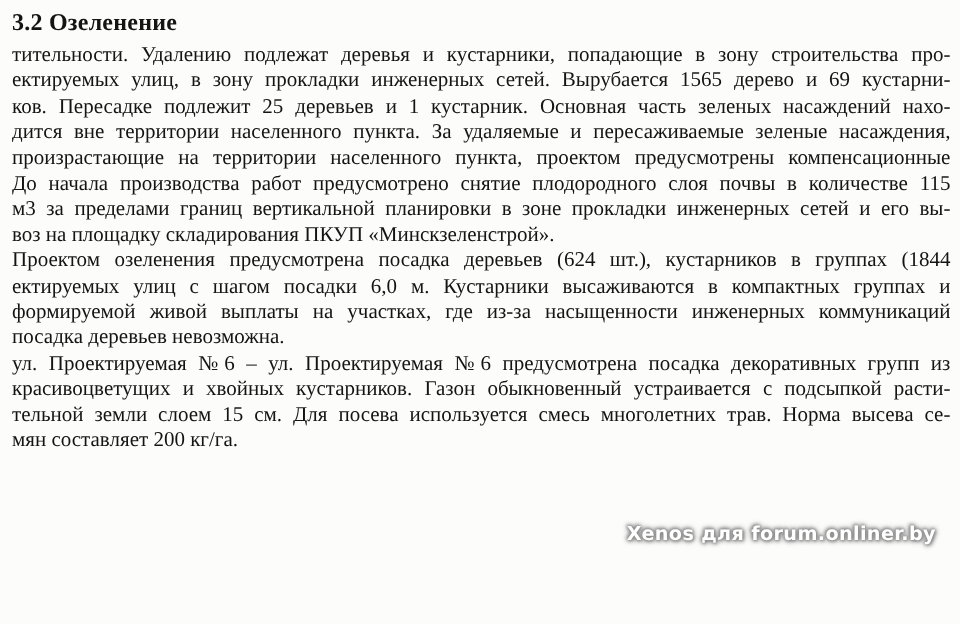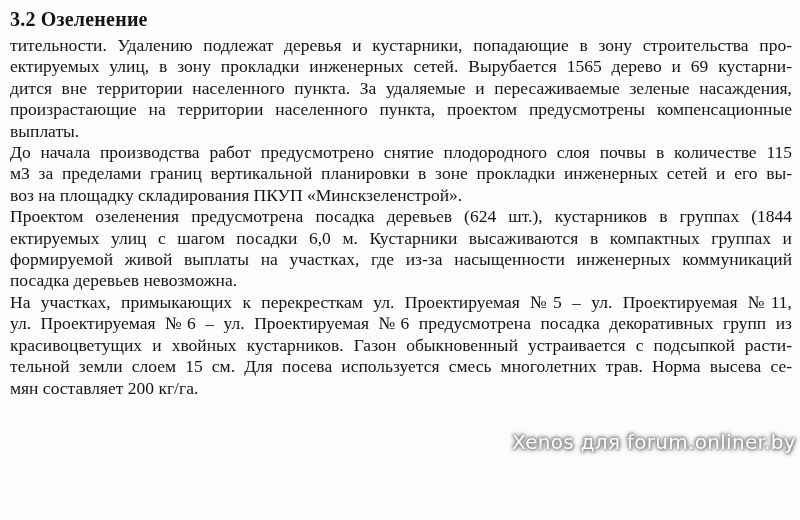--- a/index.html
+++ b/index.html
@@ -37,61 +37,60 @@
   .line {
     white-space: normal;
     text-align: left;
   }
   .line.fill {
     text-align: justify;
     text-align-last: justify;
   }
   .watermark {
     position: absolute;
-    right: 4px;
+    right: 20px;
     bottom: 10px;
     font-family: "DejaVu Sans", "Liberation Sans", sans-serif;
-    font-weight: normal;
-    font-size: 20px;
+    font-weight: bold;
+    font-size: 16px;
     letter-spacing: 0.3px;
     color: var(--wm);
     text-shadow:
       0 0 2px var(--wm-glow),
       0 0 4px var(--wm-glow),
       0 0 6px var(--wm-glow),
       1px 1px 3px #7d7d7d,
       -1px -1px 3px #9a9a9a;
   }
 </style>
 </head>
 <body>
 
 <div class="page">
   <div class="heading">3.2 Озеленение</div>
   <div class="doc-body" id="doc-body">
       <div class="para">
         <div class="line fill">тительности. Удалению подлежат деревья и кустарники, попадающие в зону строительства про-</div>
         <div class="line fill">ектируемых улиц, в зону прокладки инженерных сетей. Вырубается 1565 дерево и 69 кустарни-</div>
+        <div class="line fill">ков. Пересадке подлежит 25 деревьев и 1 кустарник. Основная часть зеленых насаждений нахо-</div>
         <div class="line fill">дится вне территории населенного пункта. За удаляемые и пересаживаемые зеленые насаждения,</div>
         <div class="line fill">произрастающие на территории населенного пункта, проектом предусмотрены компенсационные</div>
-        <div class="line">выплаты.</div>
       </div>
       <div class="para">
         <div class="line fill">До начала производства работ предусмотрено снятие плодородного слоя почвы в количестве 115</div>
         <div class="line fill">м3 за пределами границ вертикальной планировки в зоне прокладки инженерных сетей и его вы-</div>
         <div class="line">воз на площадку складирования ПКУП «Минскзеленстрой».</div>
       </div>
       <div class="para">
         <div class="line fill">Проектом озеленения предусмотрена посадка деревьев (624 шт.), кустарников в группах (1844</div>
         <div class="line fill">ектируемых улиц с шагом посадки 6,0 м. Кустарники высаживаются в компактных группах и</div>
         <div class="line fill">формируемой живой выплаты на участках, где из-за насыщенности инженерных коммуникаций</div>
         <div class="line">посадка деревьев невозможна.</div>
       </div>
       <div class="para">
-        <div class="line fill">На участках, примыкающих к перекресткам ул. Проектируемая №5 – ул. Проектируемая №11,</div>
         <div class="line fill">ул. Проектируемая №6 – ул. Проектируемая №6 предусмотрена посадка декоративных групп из</div>
         <div class="line fill">красивоцветущих и хвойных кустарников. Газон обыкновенный устраивается с подсыпкой расти-</div>
         <div class="line fill">тельной земли слоем 15 см. Для посева используется смесь многолетних трав. Норма высева се-</div>
         <div class="line">мян составляет 200 кг/га.</div>
       </div>
     </div>
   <div class="watermark">Xenos для forum.onliner.by</div>
 </div>
 
 </body></html>

